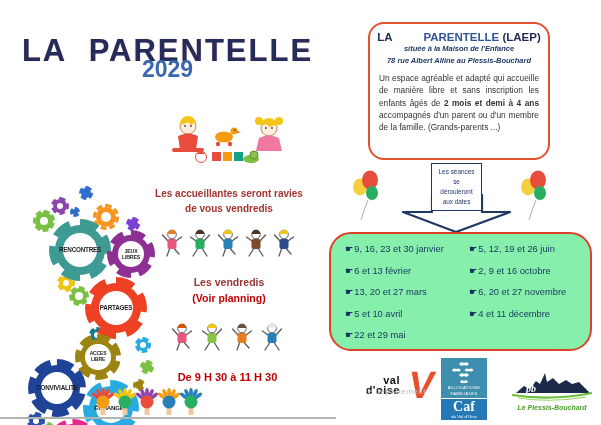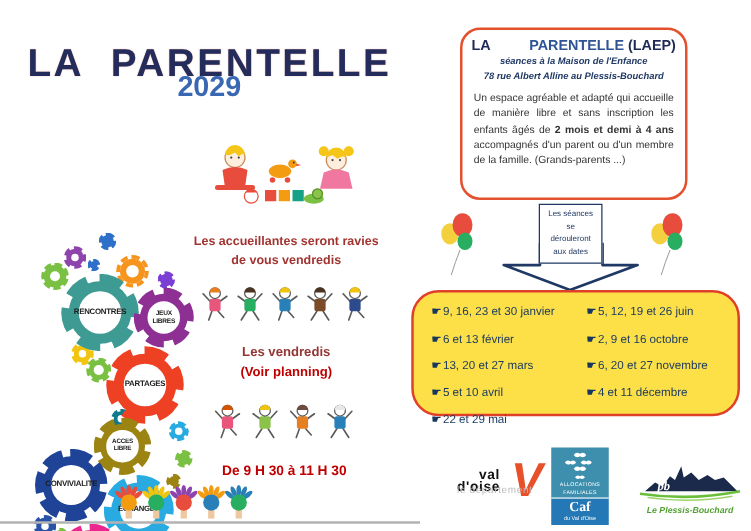--- a/index.html
+++ b/index.html
@@ -35,42 +35,42 @@
   .info-title{margin-top:7px;font-size:11.5px;font-weight:800;color:#1f2a56;}
   .info-title .blue{color:#2f5496;margin-left:28px;}
   .addr{font-size:7.5px;font-weight:bold;font-style:italic;color:#1f3864;line-height:1.6;}
   .para{margin:5px 9px 0 9px;font-size:8.3px;line-height:1.48;text-align:justify;color:#333;}
 
   .arrow-svg{left:395px;top:155px;width:125px;height:82px;}
   .seance-box{left:431px;top:163px;width:51px;height:48px;background:#fff;border:1.5px solid #1f3864;
               box-sizing:border-box;display:flex;flex-direction:column;align-items:center;
               justify-content:center;font-size:6.4px;line-height:1.6;color:#1f3864;text-align:center;}
 
-  .dates-box{left:329px;top:232px;width:263px;height:101px;border:2.5px solid #e0402a;border-radius:22px;
-             box-sizing:border-box;background:#fde047;display:flex;padding:9px 0 0 14px;}
+  .dates-box{left:329px;top:232px;width:263px;height:119px;border:2.5px solid #e0402a;border-radius:22px;
+             box-sizing:border-box;background:#86efac;display:flex;padding:9px 0 0 14px;}
   .dates-col{list-style:none;margin:0;padding:0;display:flex;flex-direction:column;gap:10.5px;}
   .dates-col.first{width:124px;}
   .date-item{font-size:9.3px;color:#17375e;white-space:nowrap;}
   .date-item .bullet{margin-right:1px;}
 
   
   .vd{left:334px;top:372px;width:104px;height:48px;}
   .vd-text{position:absolute;right:38px;top:3px;text-align:right;font-weight:900;color:#111;
            font-size:11px;line-height:.95;letter-spacing:.5px;}
   .vd-v{position:absolute;right:4px;top:-8px;font-size:38px;font-weight:900;color:#e8502a;
         transform:skewX(-10deg);}
   .vd-dept{position:absolute;right:12px;top:15px;font-size:8px;color:#bdbdbd;letter-spacing:.5px;}
 
   .caf{left:441px;top:358px;width:46px;height:62px;display:flex;flex-direction:column;}
   .caf-top{flex:1;background:#3e8fad;border-bottom:1.5px solid #fff;display:flex;flex-direction:column;
            align-items:center;justify-content:flex-end;padding-bottom:2px;}
   .caf-top .small{font-size:4.2px;color:#fff;line-height:1.3;text-align:center;letter-spacing:.3px;}
   .caf-bottom{height:21px;background:#2378b5;display:flex;flex-direction:column;align-items:center;
               justify-content:center;color:#fff;}
-  .caf-name{font-size:11px;font-weight:bold;line-height:1;font-family:"Liberation Serif", serif;}
+  .caf-name{font-size:14px;font-weight:bold;line-height:1;font-family:"Liberation Serif", serif;}
   .caf-sub{font-size:4.4px;line-height:1.2;}
 
   .pb{left:508px;top:366px;width:88px;height:52px;text-align:center;}
   .pb-name{font-size:7px;font-weight:bold;font-style:italic;color:#4f9f2f;margin-top:-2px;}
 </style>
 </head>
 <body>
 
 <div class="page">
 
@@ -374,21 +374,21 @@
 
     <div class="abs footline"></div>
   </section>
 
   <section>
 
     <div class="abs info-box">
       <div class="info-title">
         <span>LA </span><span class="blue">PARENTELLE</span><span> (LAEP)</span>
       </div>
-      <div class="addr">séances à la Maison de l'Enfance</div>
+      <div class="addr">située à la Maison de l'Enfance</div>
       <div class="addr">78 rue Albert Alline au Plessis-Bouchard</div>
       <p class="para"><span>Un espace agréable et adapté qui accueille de manière libre et sans inscription les enfants âgés de </span><span style="font-weight: bold;">2 mois et demi à 4 ans</span><span> accompagnés d'un parent ou d'un membre de la famille. (Grands-parents ...)</span></p>
     </div>
 
     <svg class="abs arrow-svg" viewBox="0 0 125 82">
       <polygon points="37,40 37,57 8,57 61,77 115,57 87,57 87,40" fill="#ffffff" stroke="#1f3864" stroke-width="2.2" stroke-linejoin="round"></polygon>
     </svg>
     <div class="abs seance-box">
         <div>Les séances</div>
         <div>se</div>

